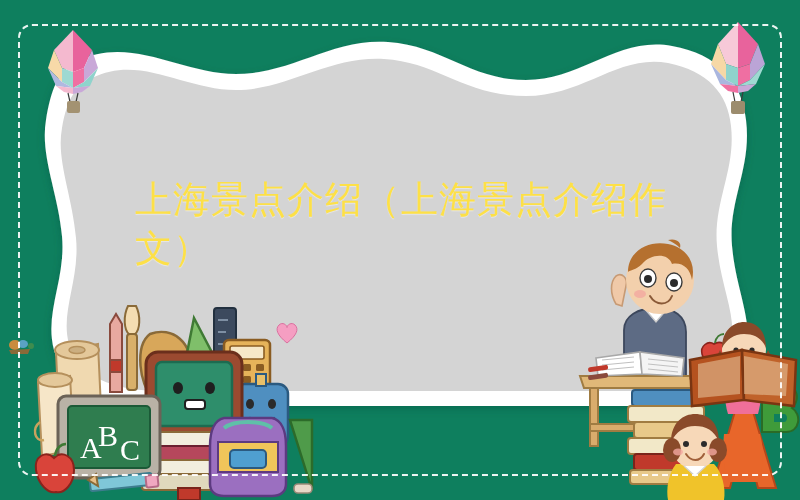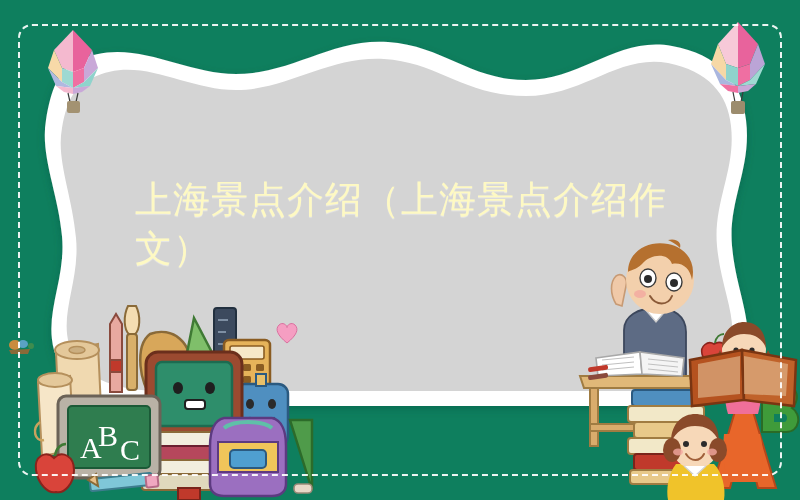--- a/index.html
+++ b/index.html
@@ -21,21 +21,21 @@
   }
 
   
   .card-wrap{position:absolute;left:40px;top:40px;width:720px;height:370px;z-index:2;}
   .card-wrap svg{display:block;width:100%;height:100%;overflow:visible;}
 
   
   .title{
     position:absolute;left:135px;top:175px;width:560px;
     z-index:5;
-    color:#fef9c3;
+    color:#fde047;
     font-family:"Liberation Serif","DejaVu Serif",serif;
     font-size:37px;
     line-height:49px;
     letter-spacing:1px;
     font-weight:400;
     text-shadow:0 1px 1px rgba(255,255,255,.45);
     white-space:normal;
     word-break:break-all;
   }
 

